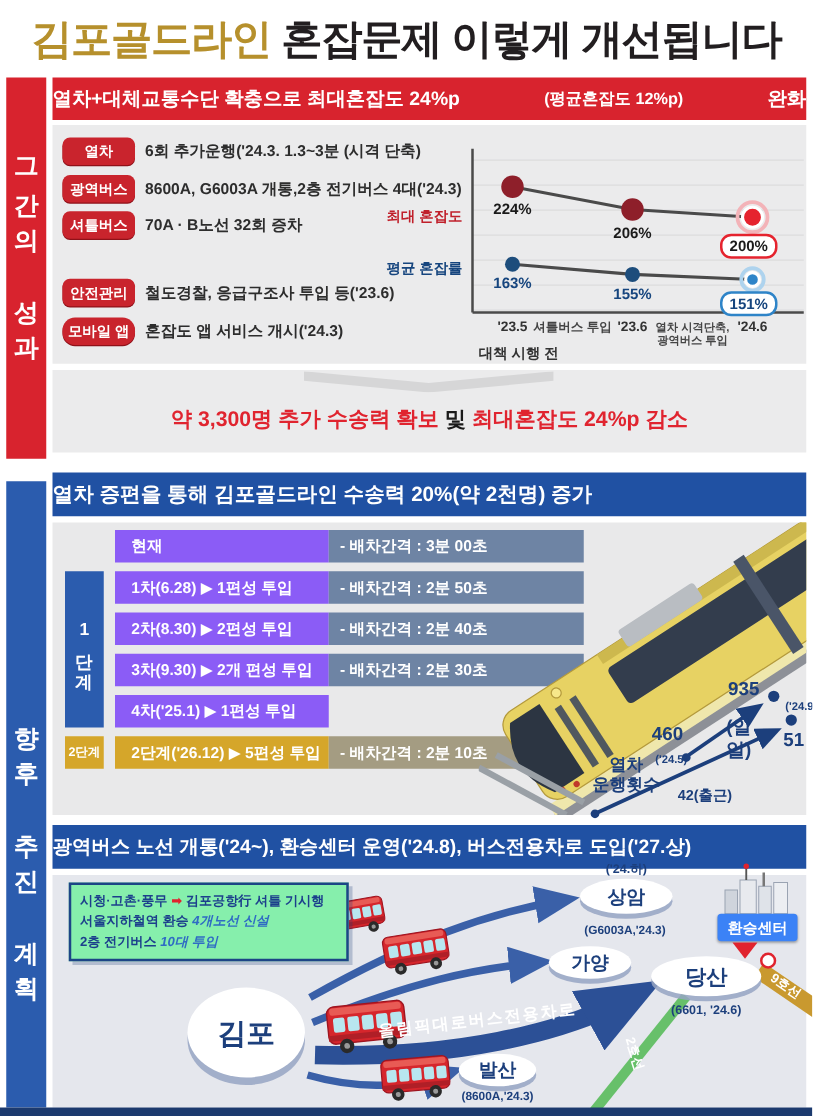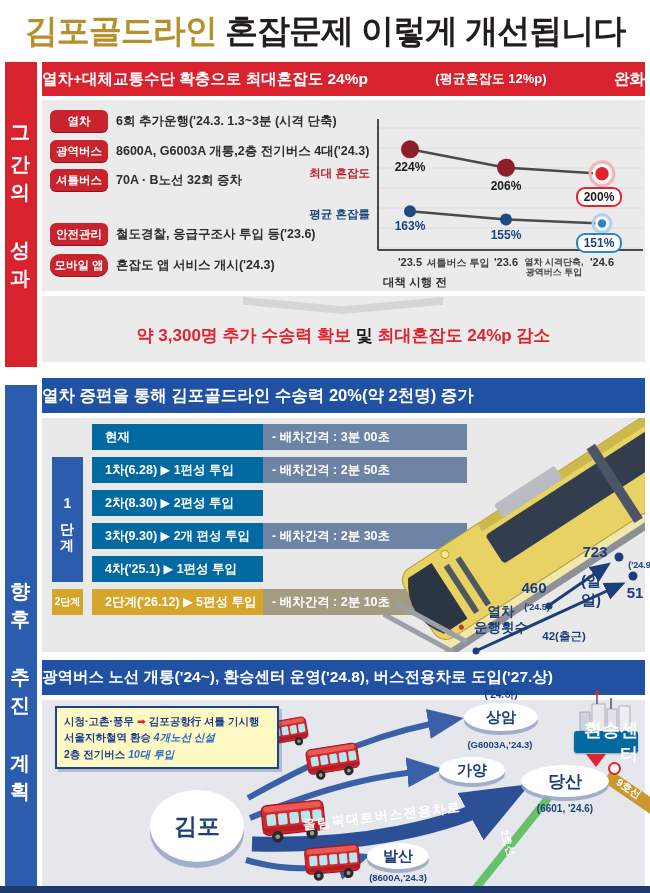--- a/index.html
+++ b/index.html
@@ -30,42 +30,42 @@
         font-size:12px;height:16px;line-height:16px;text-align:center;z-index:3;}
   
   .chev{position:absolute;left:243px;top:297px;width:200px;height:17px;background:#d6d6d7;
         clip-path:polygon(0 0,50% 55%,100% 0,100% 45%,50% 100%,0 45%);z-index:2;}
   .sum{position:absolute;left:42px;top:324px;width:603px;text-align:center;font-size:17px;
        font-weight:bold;color:#e0242f;white-space:nowrap;z-index:2;}
   .sum .blk{color:#1a1a1a;}
   
   #stage-rows{position:absolute;left:92px;top:424px;display:flex;flex-direction:column;gap:7px;z-index:2;}
   .srow{display:flex;height:26px;}
-  .scell{width:171px;background:#0369a1;color:#fff;font-weight:bold;font-size:12.5px;display:flex;
+  .scell{width:171px;background:#8b5cf6;color:#fff;font-weight:bold;font-size:12.5px;display:flex;
          align-items:center;padding-left:13px;box-sizing:border-box;white-space:nowrap;}
   .icell{width:204px;background:#6e84a4;color:#fff;font-weight:bold;font-size:12.5px;display:flex;
          align-items:center;padding-left:9px;box-sizing:border-box;white-space:nowrap;}
   .scell.gold{background:#d5a62a;}
   .icell.olive{background:#a49c82;}
   .stagebox{position:absolute;background:#2b5cae;color:#fff;font-weight:bold;display:flex;
             align-items:center;justify-content:center;z-index:2;}
   .stagebox .vt{writing-mode:vertical-rl;text-orientation:upright;font-size:14px;letter-spacing:2px;}
   
   .lbl{position:absolute;font-weight:bold;color:#1c3f7c;text-align:center;white-space:pre-line;z-index:3;}
   
   .node{position:absolute;background:#fff;border-radius:50%;display:flex;align-items:center;
         justify-content:center;font-weight:bold;color:#1c3f7c;z-index:3;
         box-shadow:0 4px 0 rgba(150,165,195,.85);}
   .note{position:absolute;font-weight:bold;color:#1c3f7c;text-align:center;z-index:3;white-space:nowrap;}
-  .infobox{position:absolute;left:55px;top:706px;width:206px;background:#fef9c3;border:2px solid #1c4586;
+  .infobox{position:absolute;left:55px;top:706px;width:206px;background:#86efac;border:2px solid #1c4586;
            box-shadow:3px 3px 0 rgba(28,58,120,.25);padding:5px 7px;z-index:3;
            font-size:10.5px;font-weight:bold;line-height:1.55;white-space:nowrap;}
   .nvy{color:#1c3f8c;} .blu{color:#2f6bc4;font-style:italic;} .redarr{color:#e0232e;}
-  .tcbox{position:absolute;left:574px;top:731px;width:64px;height:22px;background:#0369a1;color:#fff;
-         font-size:18px;font-weight:bold;display:flex;align-items:center;justify-content:center;
+  .tcbox{position:absolute;left:574px;top:731px;width:64px;height:22px;background:#3b82f6;color:#fff;
+         font-size:12px;font-weight:bold;display:flex;align-items:center;justify-content:center;
          border-radius:3px;z-index:3;box-shadow:0 1px 2px rgba(0,0,0,.3);text-align:right;}
   .tcarrow{position:absolute;left:586px;top:754px;width:0;height:0;border-left:10px solid transparent;
            border-right:10px solid transparent;border-top:13px solid #e0232e;z-index:3;}
   .ring{position:absolute;left:608px;top:762px;width:9px;height:9px;border:2.5px solid #e0232e;
         background:#fff;border-radius:50%;z-index:3;}
   .roadlbl{position:absolute;left:302px;top:803px;width:235px;color:#fff;font-weight:bold;
            font-size:13px;letter-spacing:1.5px;transform:rotate(-6.5deg);z-index:3;white-space:nowrap;}
   .linelbl{position:absolute;color:#fff;font-weight:bold;font-size:10.5px;z-index:3;white-space:nowrap;}
   #overlay{position:absolute;left:0;top:0;z-index:2;pointer-events:none;}
   #train{position:absolute;left:383px;top:418px;z-index:2;}
@@ -146,20 +146,21 @@
       <div class="srow">
         <div class="scell">현재</div>
         <div class="icell">- 배차간격 : 3분 00초</div>
       </div>
       <div class="srow">
         <div class="scell">1차(6.28) ▶ 1편성 투입</div>
         <div class="icell">- 배차간격 : 2분 50초</div>
       </div>
       <div class="srow">
         <div class="scell">2차(8.30) ▶ 2편성 투입</div>
+        <div class="icell">- 배차간격 : 2분 40초</div>
       </div>
       <div class="srow">
         <div class="scell">3차(9.30) ▶ 2개 편성 투입</div>
         <div class="icell">- 배차간격 : 2분 30초</div>
       </div>
       <div class="srow">
         <div class="scell">4차('25.1) ▶ 1편성 투입</div>
       </div>
       <div class="srow">
         <div class="scell gold">2단계('26.12) ▶ 5편성 투입</div>
@@ -180,21 +181,21 @@
       <circle cx="52" cy="8" r="4" fill="#f7e88a" stroke="#b49a3c"></circle>
       <circle cx="14" cy="76" r="2.5" fill="#c0392b"></circle>
       <circle cx="26" cy="78" r="2.5" fill="#c0392b"></circle>
       <rect x="44" y="18" width="6" height="56" fill="#50585f"></rect>
       <rect x="58" y="18" width="6" height="56" fill="#50585f"></rect>
     </g>
     <line x1="0" y1="196" x2="70" y2="234" stroke="#9aa0a6" stroke-width="5"></line>
     <line x1="14" y1="186" x2="84" y2="224" stroke="#9aa0a6" stroke-width="5"></line>
   </svg>
 
-  <div class="lbl" style="left:575px;top:543px;width:40px;font-size:15px;">723</div>
+  <div class="lbl" style="left:575px;top:543px;width:40px;font-size:15px;">935</div>
   <div class="lbl" style="left:620px;top:560px;width:42px;font-size:9px;">('24.9)</div>
   <div class="lbl" style="left:545px;top:572px;width:36px;font-size:15px;margin-left:28px;">(일일)</div>
   <div class="lbl" style="left:516px;top:579px;width:36px;font-size:15px;">460</div>
   <div class="lbl" style="left:516px;top:602px;width:42px;font-size:9px;">('24.5)</div>
   <div class="lbl" style="left:618px;top:584px;width:34px;font-size:15px;">51</div>
   <div class="lbl" style="left:532px;top:629px;width:64px;font-size:11.5px;">42(출근)</div>
   <div class="lbl" style="left:468px;top:604px;width:66px;font-size:13.5px;line-height:1.15;">열차
 운행횟수</div>
 
   <div class="hdr" style="top:660px;height:35px;background:#2051a3;font-size:15.5px;">광역버스 노선 개통('24~), 환승센터 운영('24.8), 버스전용차로 도입('27.상)</div>

